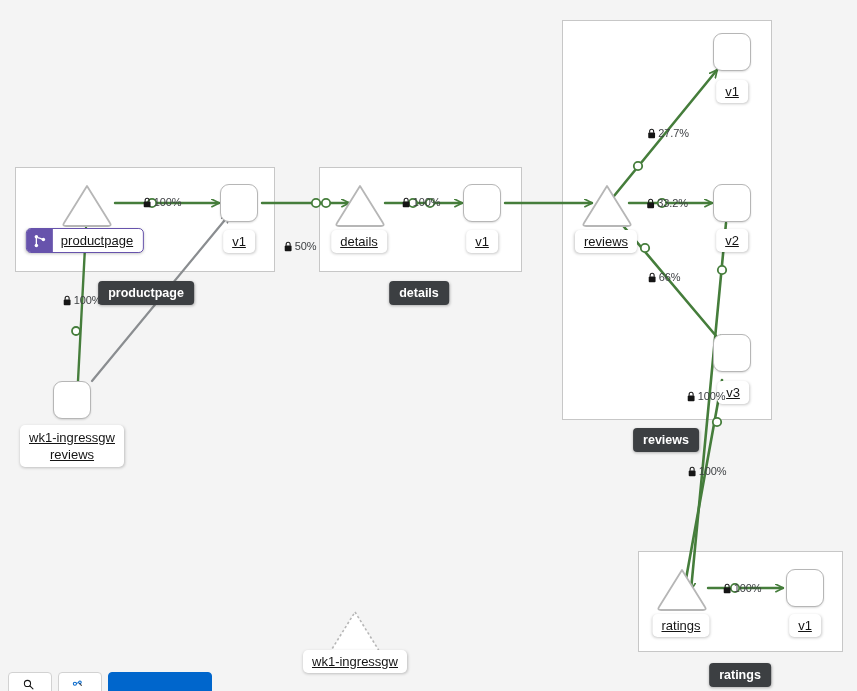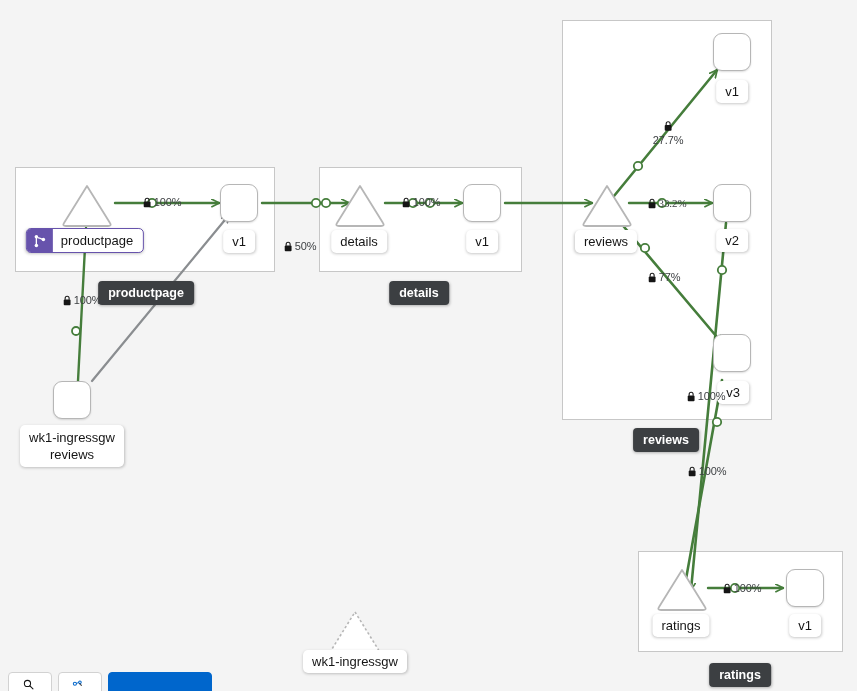--- a/index.html
+++ b/index.html
@@ -79,20 +79,21 @@
     background: #ffffff;
     border-radius: 5px;
     box-shadow: 0 1px 3px rgba(0,0,0,0.22);
     color: #151515;
     font-size: 13px;
     line-height: 15px;
     padding: 4px 9px;
     white-space: nowrap;
     text-align: center;
     transform: translateX(-50%);
+    text-decoration: underline;
   }
   .nlabel.two-line {
     line-height: 17px;
   }
 
   
   .nlabel.badged {
     padding: 0;
     display: flex;
     align-items: stretch;
@@ -346,48 +347,48 @@
   <div class="elabel" style="left:421px; top:202px;">
     <span class="lock">
       <svg viewBox="0 0 10 12" width="9" height="11">
         <path d="M2.8,5.2 V3.4 a2.2,2.2 0 0 1 4.4,0 V5.2" fill="none" stroke="#151515" stroke-width="1.2"></path>
         <rect x="1.2" y="5" width="7.6" height="6.2" rx="1" fill="#151515"></rect>
       </svg>
     </span>
     <span class="pct">100%</span>
   </div>
 
-  <div class="elabel" style="left:668px; top:133px;flex-direction:column;">
+  <div class="elabel" style="left:668px; top:133px;">
     <span class="lock">
       <svg viewBox="0 0 10 12" width="9" height="11">
         <path d="M2.8,5.2 V3.4 a2.2,2.2 0 0 1 4.4,0 V5.2" fill="none" stroke="#151515" stroke-width="1.2"></path>
         <rect x="1.2" y="5" width="7.6" height="6.2" rx="1" fill="#151515"></rect>
       </svg>
     </span>
     <span class="pct">27.7%</span>
   </div>
 
-  <div class="elabel" style="left:667px; top:203px;font-family:Liberation Serif, serif;">
+  <div class="elabel" style="left:667px; top:203px;">
     <span class="lock">
       <svg viewBox="0 0 10 12" width="9" height="11">
         <path d="M2.8,5.2 V3.4 a2.2,2.2 0 0 1 4.4,0 V5.2" fill="none" stroke="#151515" stroke-width="1.2"></path>
         <rect x="1.2" y="5" width="7.6" height="6.2" rx="1" fill="#151515"></rect>
       </svg>
     </span>
     <span class="pct">33.2%</span>
   </div>
 
   <div class="elabel" style="left:664px; top:277px;">
     <span class="lock">
       <svg viewBox="0 0 10 12" width="9" height="11">
         <path d="M2.8,5.2 V3.4 a2.2,2.2 0 0 1 4.4,0 V5.2" fill="none" stroke="#151515" stroke-width="1.2"></path>
         <rect x="1.2" y="5" width="7.6" height="6.2" rx="1" fill="#151515"></rect>
       </svg>
     </span>
-    <span class="pct">77%</span>
+    <span class="pct">66%</span>
   </div>
 
   <div class="elabel" style="left:706px; top:396px;">
     <span class="lock">
       <svg viewBox="0 0 10 12" width="9" height="11">
         <path d="M2.8,5.2 V3.4 a2.2,2.2 0 0 1 4.4,0 V5.2" fill="none" stroke="#151515" stroke-width="1.2"></path>
         <rect x="1.2" y="5" width="7.6" height="6.2" rx="1" fill="#151515"></rect>
       </svg>
     </span>
     <span class="pct">100%</span>

